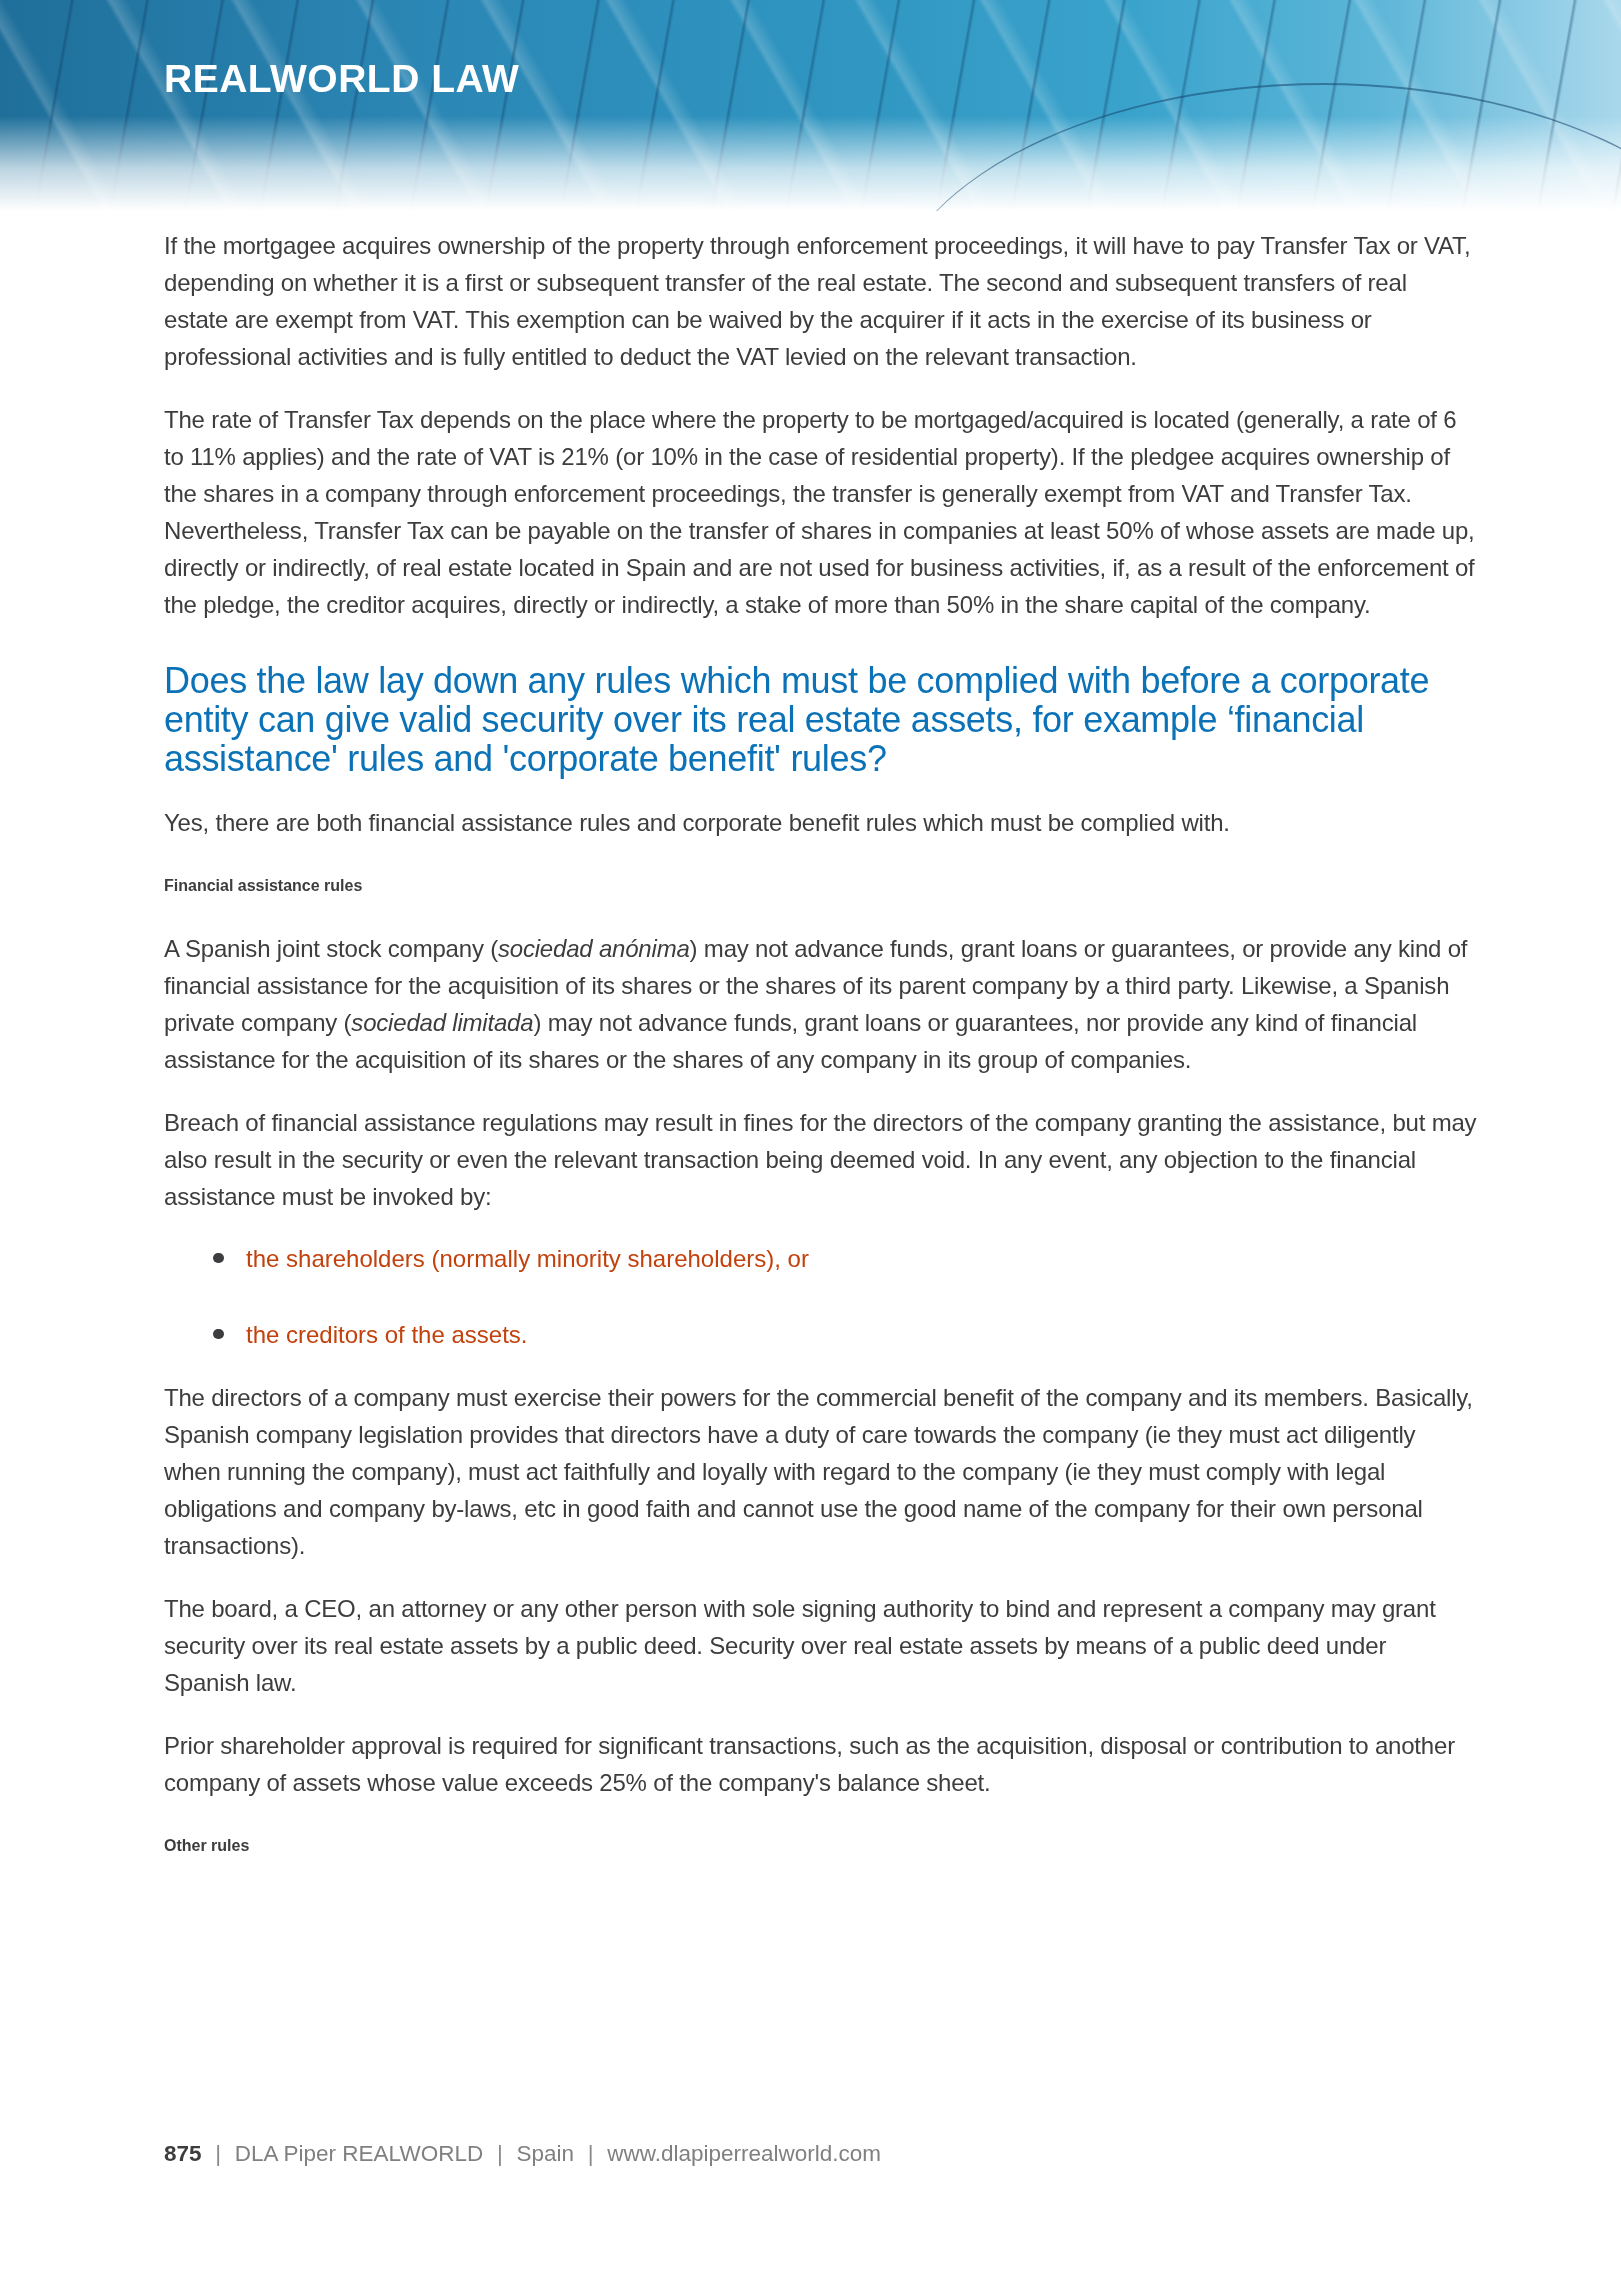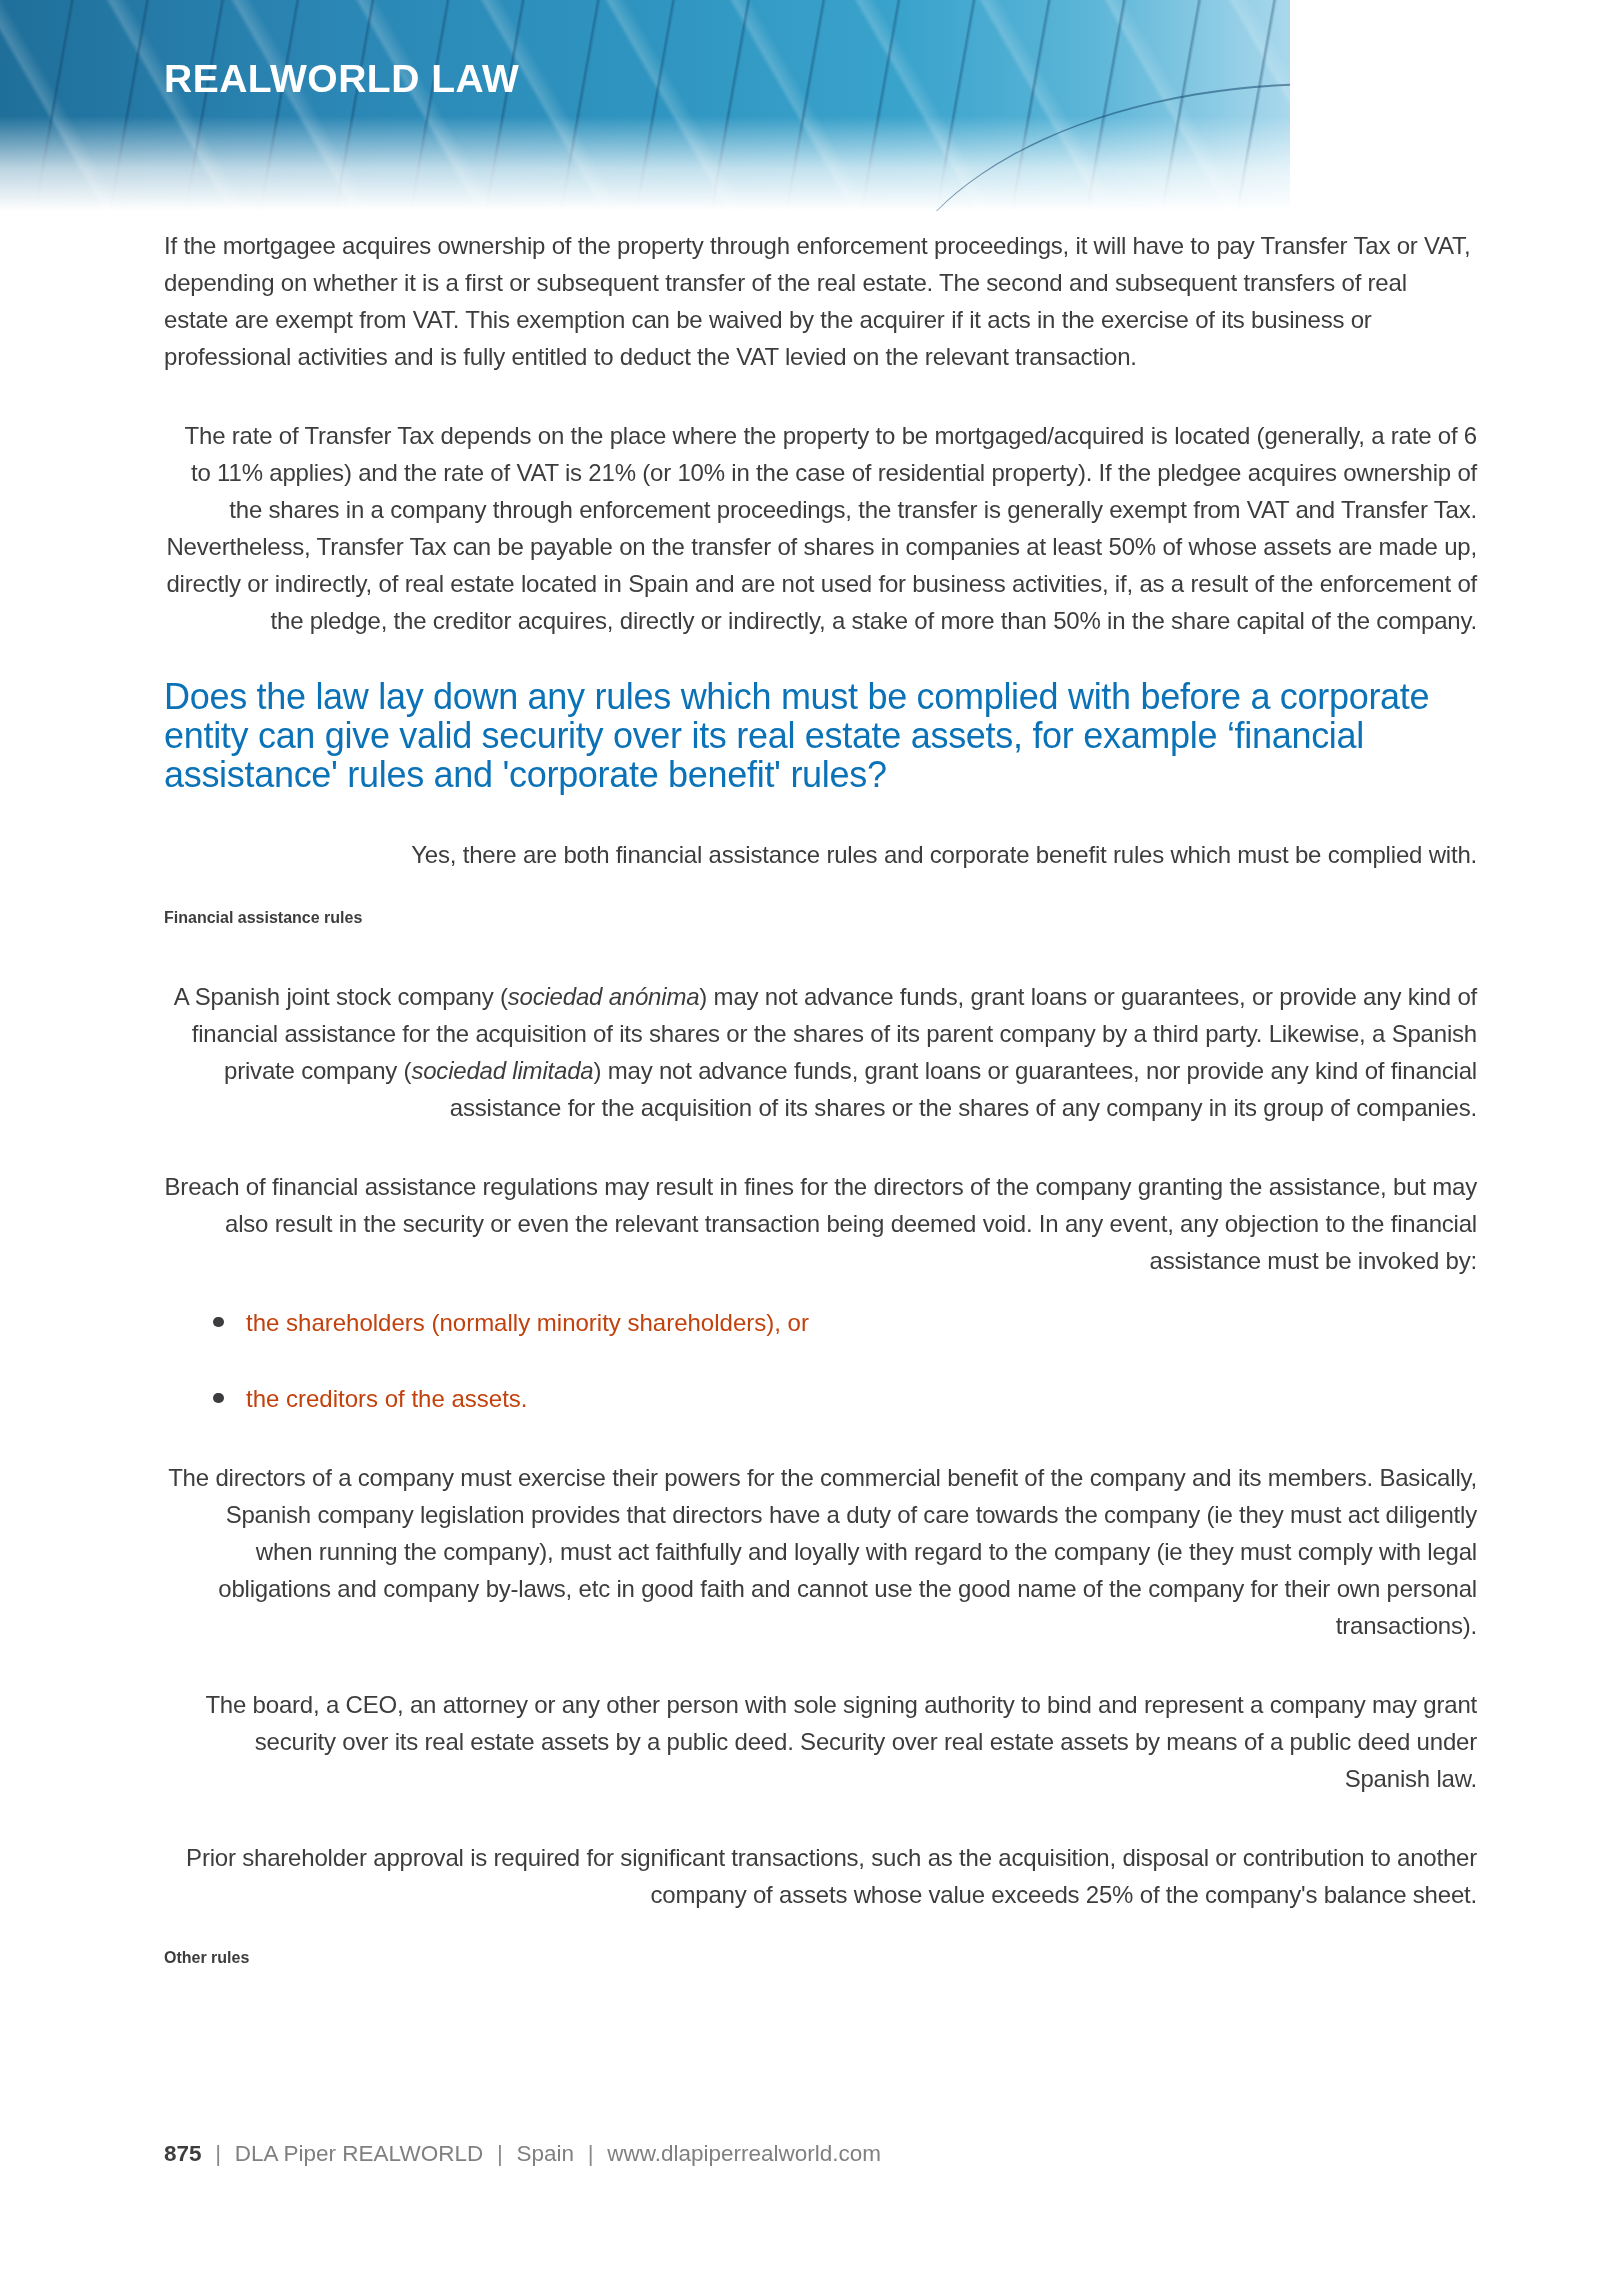--- a/index.html
+++ b/index.html
@@ -1,36 +1,36 @@
 <!DOCTYPE html>
 <html><head>
 <meta charset="utf-8">
 <style>
   html, body { margin: 0; padding: 0; background: #ffffff; }
   body { width: 1621px; height: 2293px; position: relative; overflow: hidden;
          font-family: "Liberation Sans", "DejaVu Sans", sans-serif; color: #3d3d3f; }
-  .banner { position: absolute; left: 0; top: 0; width: 1290px; height: 211px; overflow: hidden; text-decoration: underline; }
+  .banner { position: absolute; left: 0; top: 0; width: 1621px; height: 211px; overflow: hidden; text-decoration: underline; }
   .banner-bg { position: absolute; inset: 0;
     background:
       linear-gradient(to bottom, rgba(255,255,255,0) 0%, rgba(255,255,255,0) 55%, rgba(255,255,255,0.7) 80%, #ffffff 100%),
       repeating-linear-gradient(100deg, rgba(0,40,80,0.0) 0px, rgba(0,40,80,0.0) 69px, rgba(10,50,90,0.35) 71px, rgba(0,40,80,0.0) 74px),
       repeating-linear-gradient(60deg, rgba(255,255,255,0.0) 0px, rgba(255,255,255,0.0) 88px, rgba(255,255,255,0.18) 93px, rgba(255,255,255,0.0) 108px),
       linear-gradient(90deg, #1f6f9a 0%, #2b86b4 25%, #2f95c0 50%, #3aa3cc 70%, #5db6d8 85%, #a9d8ec 100%);
   }
   .banner-arc { position: absolute; left: 1323px; top: 83px; width: 882px; height: 490px;
     border-top: 2.9px solid rgba(20,70,110,0.55); border-radius: 50%; transform: translateX(-50%); }
   .banner-title { position: absolute; left: 164px; top: 57px; margin: 0;
     font-family: "Liberation Sans", sans-serif; font-weight: bold; font-size: 39px;
     letter-spacing: 0.5px; color: #ffffff; }
 
   .content { position: absolute; left: 164px; top: 227px; width: 1313px; }
   p, .h, .q, li { margin: 0; }
   .para { font-size: 24px; line-height: 37px; color: #3d3d3f; letter-spacing: -0.2px; }
   .para em { }
-  .gap-l { margin-top: 42px; text-align: right; }
+  .gap-l { margin-top: 26px; }
   .q { font-size: 36px; line-height: 39px; color: #0b72b7; margin-top: 38px; letter-spacing: -0.3px; }
   .h { font-weight: bold; font-size: 16px; line-height: 37px; color: #3d3d3f; margin-top: 25.5px; }
   ul.bullets { list-style: none; margin: 25.5px 0 0 0; padding: 0; }
   ul.bullets li { position: relative; padding-left: 82px; font-size: 24px; line-height: 37px; color:#c2410c; }
   ul.bullets li + li { margin-top: 39px; }
   ul.bullets li .dot { position: absolute; left: 49px; top: 12.7px; width: 10.8px; height: 10.8px; border-radius: 50%; background: #3d3d3f; }
 
   .footer { position: absolute; left: 164px; top: 2139px; font-size: 22.5px; line-height: 29px; color: #808080; white-space: nowrap; }
   .footer .page-num { color: #3d3d3f; font-weight: bold; text-align: right; }
   .footer .sep { display: inline-block; margin: 0 13.7px; color: #8a8a8a; }

